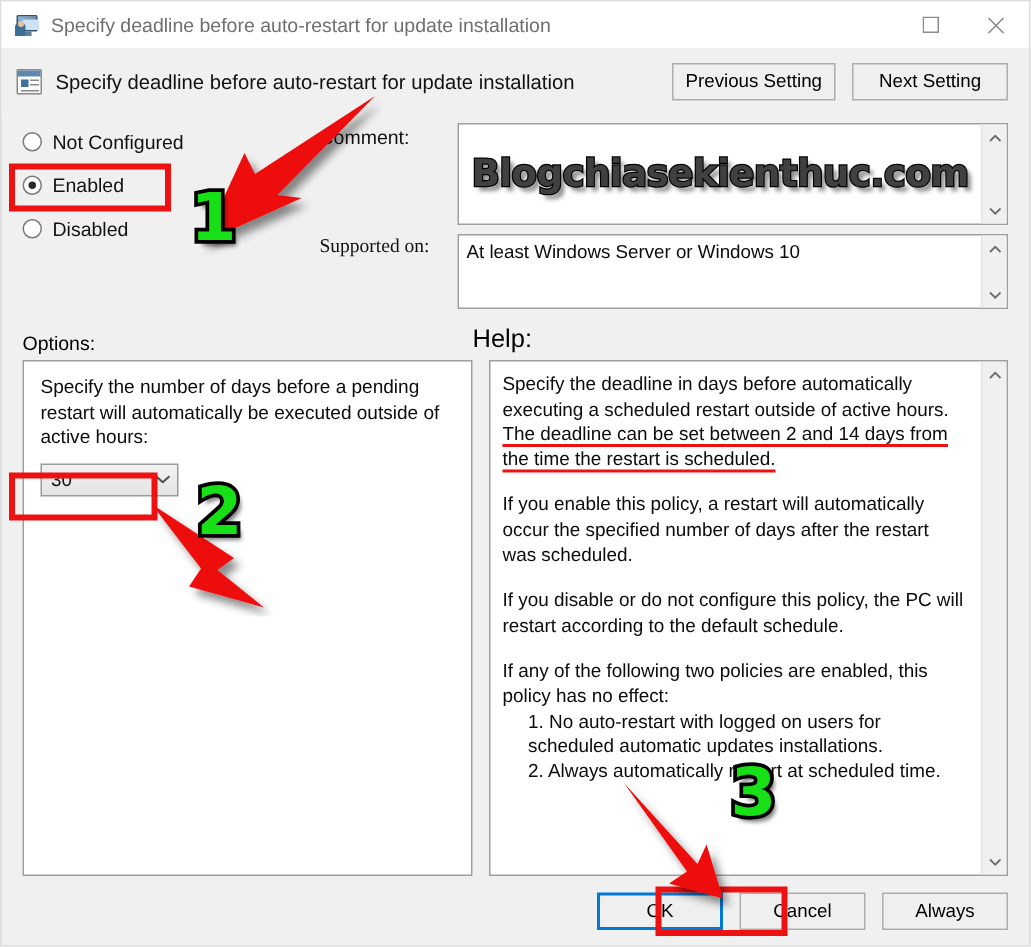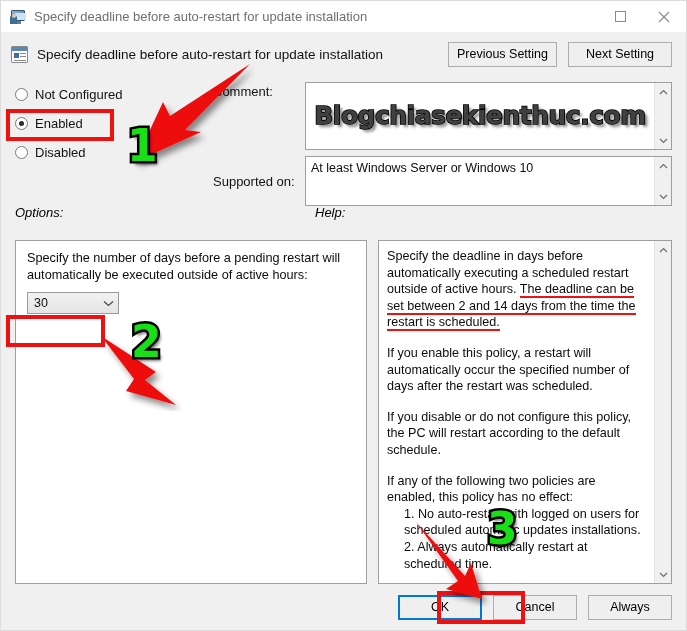--- a/index.html
+++ b/index.html
@@ -177,21 +177,21 @@
   .radio-label { font-size: 13px; color: #121212; }
 
   #labels-col {
     width: 92px;
     flex: none;
     padding-top: 8px;
     position: relative;
   }
   .field-label { font-size: 13px; color: #121212; white-space: nowrap; }
   #comment-label { position: absolute; left: 0; top: 8px; }
-  #supported-label { position: absolute; left: 0; top: 98px; }
+  #supported-label { position: absolute; left: 0; top: 80px; font-family: Liberation Serif, serif; }
 
   #fields-col {
     flex: 1 1 auto;
     padding-top: 6px;
     position: relative;
   }
   .textbox {
     border: 1px solid #9e9e9e;
     background: #fff;
     position: relative;
@@ -238,35 +238,34 @@
     margin-top: 14px;
     white-space: nowrap;
   }
 
   
   #section-labels {
     display: flex;
     flex: none;
     height: 28px;
     align-items: flex-end;
-    padding: 0 14px 20px 14px;
-    font-style: italic;
+    padding: 0 14px 4px 14px;
   }
   #options-label { width: 300px; flex: none; font-size: 13px; }
-  #help-label { flex: 1 1 auto; font-size: 13px; }
+  #help-label { flex: 1 1 auto; font-size: 17px; }
 
   
   #panels {
     display: flex;
     flex: 1 1 auto;
     padding: 0 14px 0 14px;
     min-height: 0;
   }
   #options-panel {
-    width: 352px;
+    width: 300px;
     flex: none;
     border: 1px solid #9e9e9e;
     background: #fff;
     padding: 9px 11px;
     position: relative;
     overflow: hidden;
   }
   #options-prompt {
     font-size: 12.7px;
     line-height: 16.5px;

